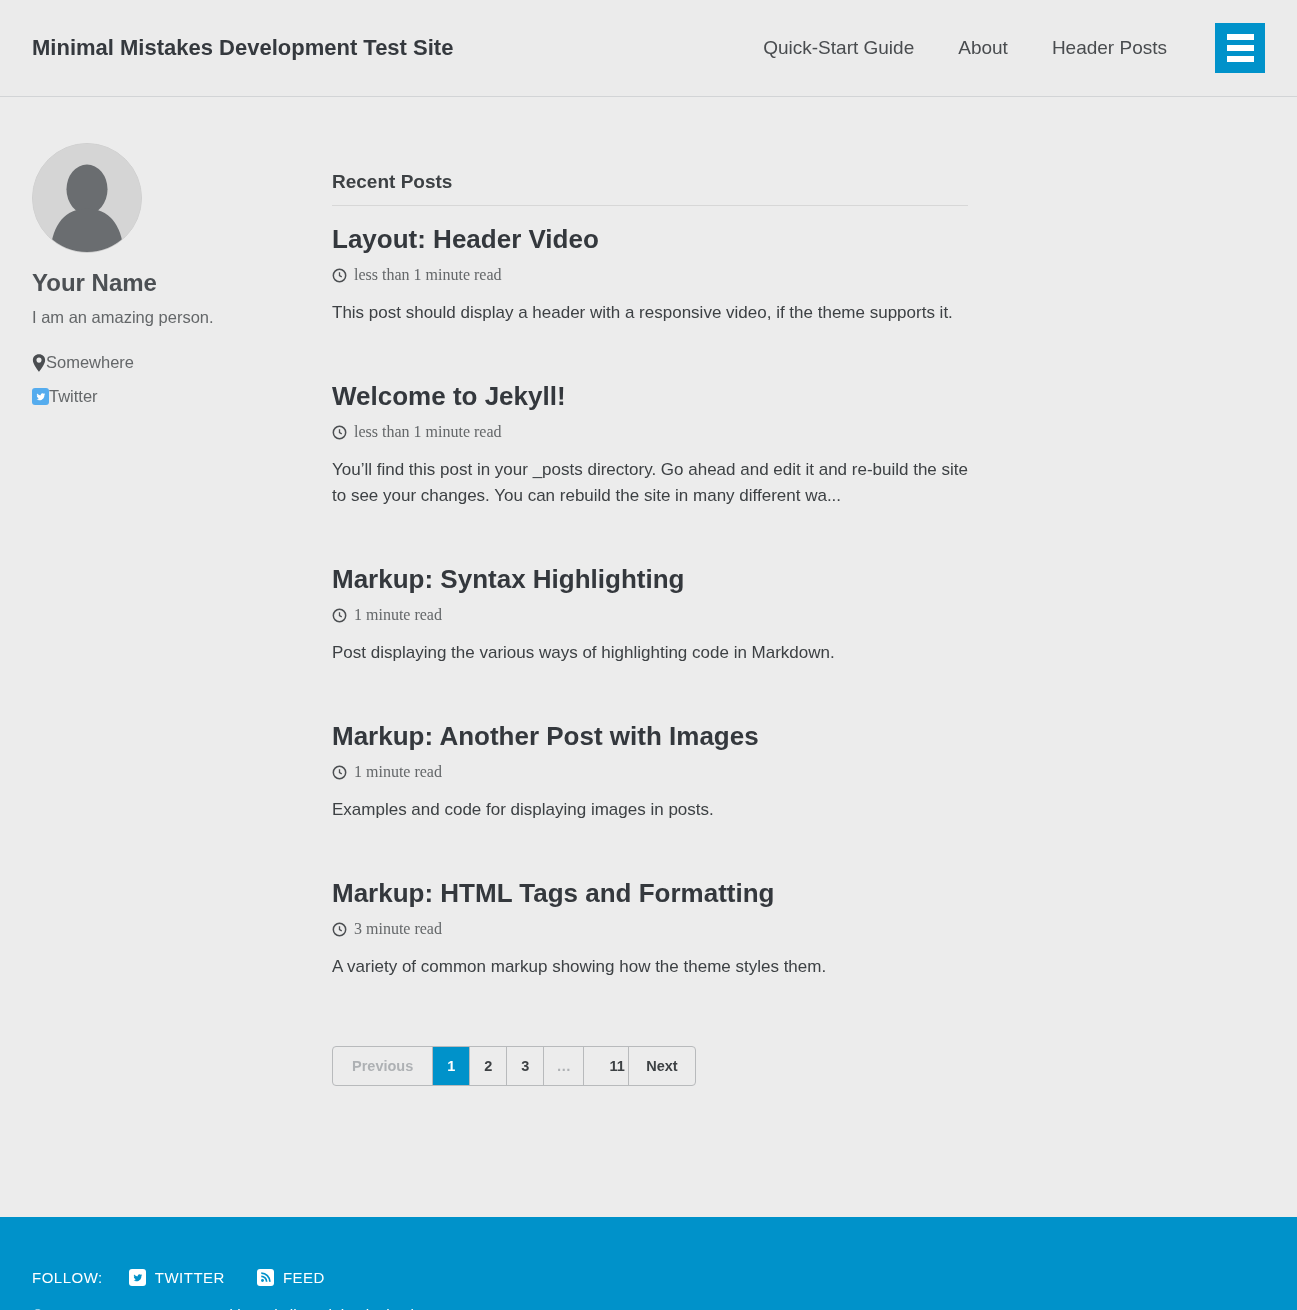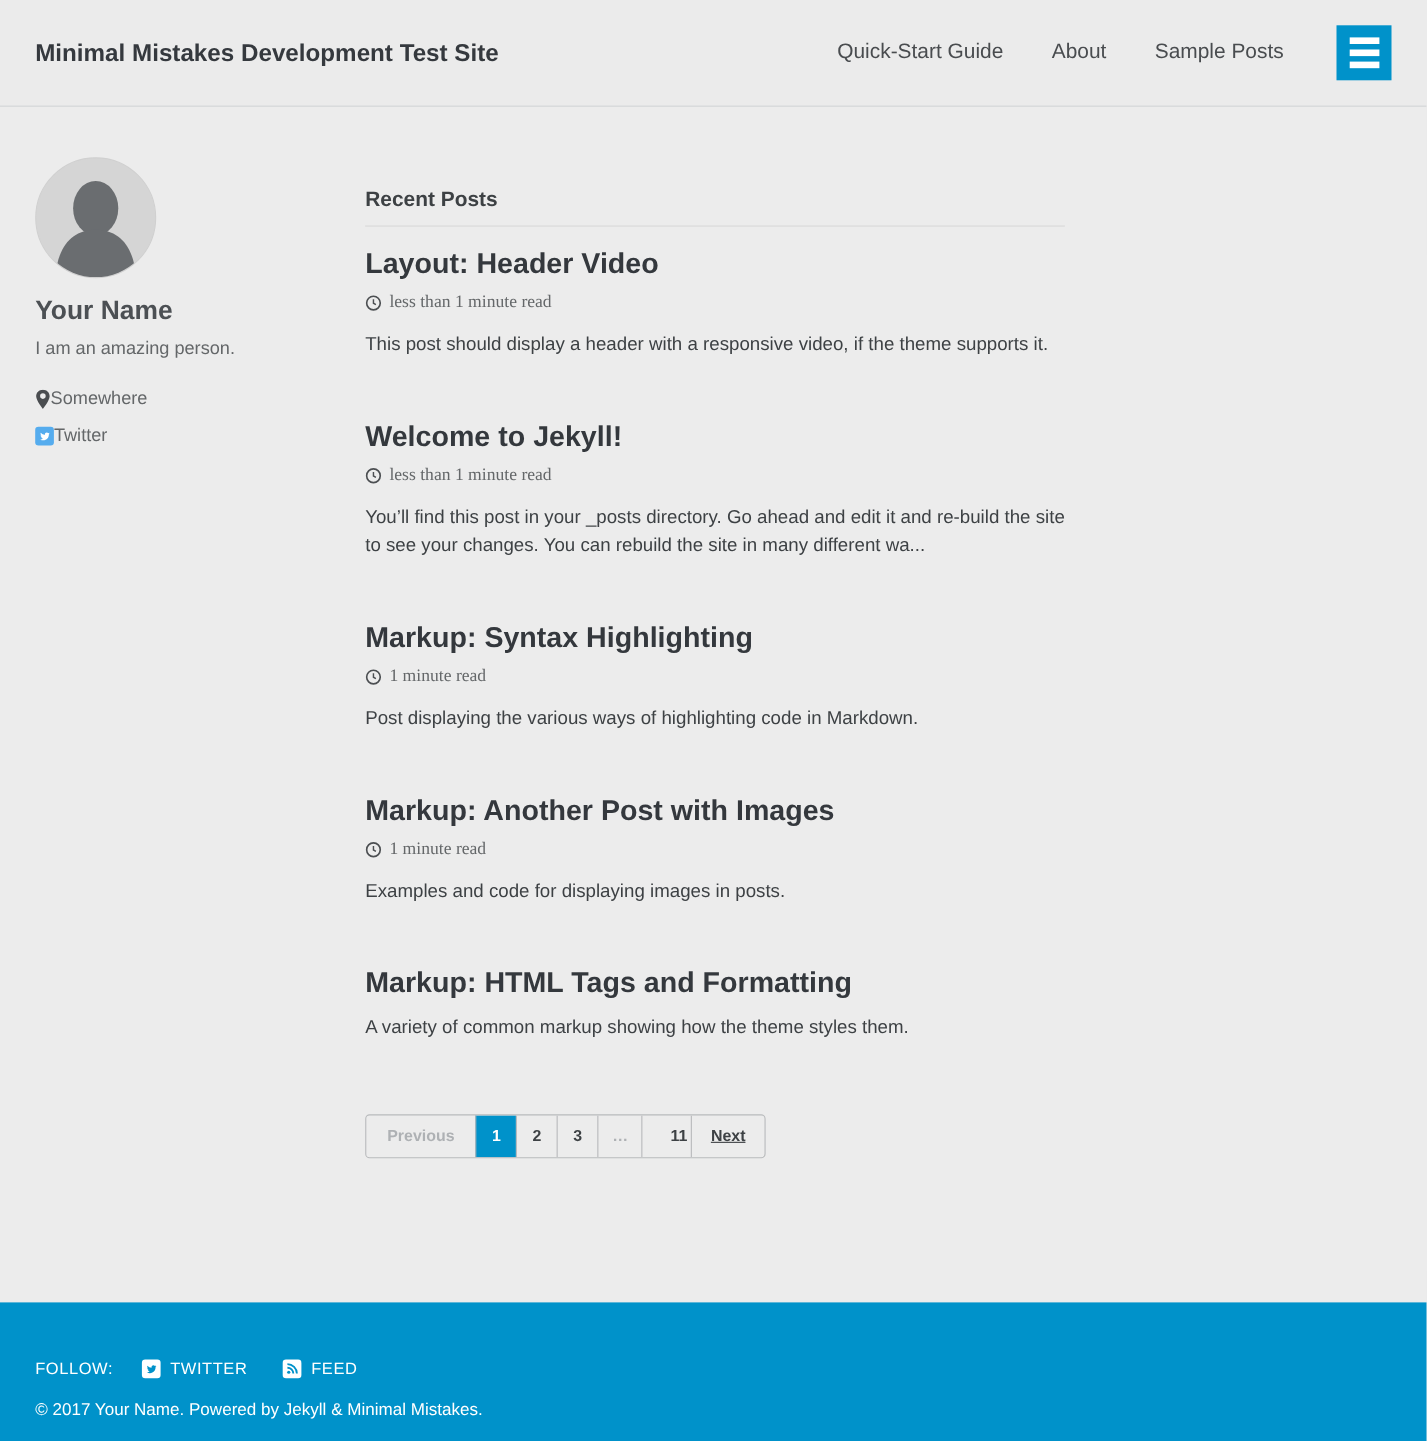--- a/index.html
+++ b/index.html
@@ -165,21 +165,21 @@
     color: #3d4144;
     border-left: 1px solid #b8babc;
     cursor: pointer;
     background: transparent;
   }
   .page-cell:first-child { border-left: none; }
   .page-cell.prev { padding: 0 19px; color: #aeb1b4; cursor: default; }
   .page-cell.num { width: 37px; }
   .page-cell.gap { width: 40px; color: #aeb1b4; cursor: default; }
   .page-cell.wide { width: 45px; padding-left: 22px; }
-  .page-cell.next { padding: 0 17px; text-decoration: underline; }
+  .page-cell.next { padding: 0 17px; }
   .page-cell.active { background: #0092ca; color: #ffffff; cursor: default; }
 
   
   .page-footer {
     background: #0092ca;
     color: #ffffff;
     height: 155px;
     padding: 52px 32px 0 32px;
   }
   .follow-row {
@@ -212,21 +212,21 @@
   }
 </style>
 </head>
 <body>
 
 <header class="masthead">
   <a class="site-title">Minimal Mistakes Development Test Site</a>
   <nav class="masthead-nav">
     <a class="nav-link">Quick-Start Guide</a>
     <a class="nav-link">About</a>
-    <a class="nav-link">Sample Posts</a>
+    <a class="nav-link">Header Posts</a>
     <button class="hamburger">
       <span class="bar"></span>
       <span class="bar"></span>
       <span class="bar"></span>
     </button>
   </nav>
 </header>
 
 <div class="layout">
 
@@ -314,20 +314,29 @@
               <path d="M8 4.4V8.2l2.4 1.3" fill="none" stroke="#4c4f52" stroke-width="1.4"></path>
             </svg>
         </span>
         <span>1 minute read</span>
       </p>
       <p class="item-excerpt">Examples and code for displaying images in posts.</p>
     </article>
 
     <article class="archive-item">
       <h2 class="item-title"><a>Markup: HTML Tags and Formatting</a></h2>
+      <p class="item-meta">
+        <span class="clock-icon">
+          <svg width="15" height="15" viewBox="0 0 16 16">
+              <circle cx="8" cy="8" r="6.6" fill="none" stroke="#4c4f52" stroke-width="1.6"></circle>
+              <path d="M8 4.4V8.2l2.4 1.3" fill="none" stroke="#4c4f52" stroke-width="1.4"></path>
+            </svg>
+        </span>
+        <span>3 minute read</span>
+      </p>
       <p class="item-excerpt">A variety of common markup showing how the theme styles them.</p>
     </article>
 
     
     <ul class="pagination">
       <li class="page-cell prev">Previous</li>
       <li class="page-cell num active">1</li>
       <li class="page-cell num">2</li>
       <li class="page-cell num">3</li>
       <li class="page-cell gap">…</li>

